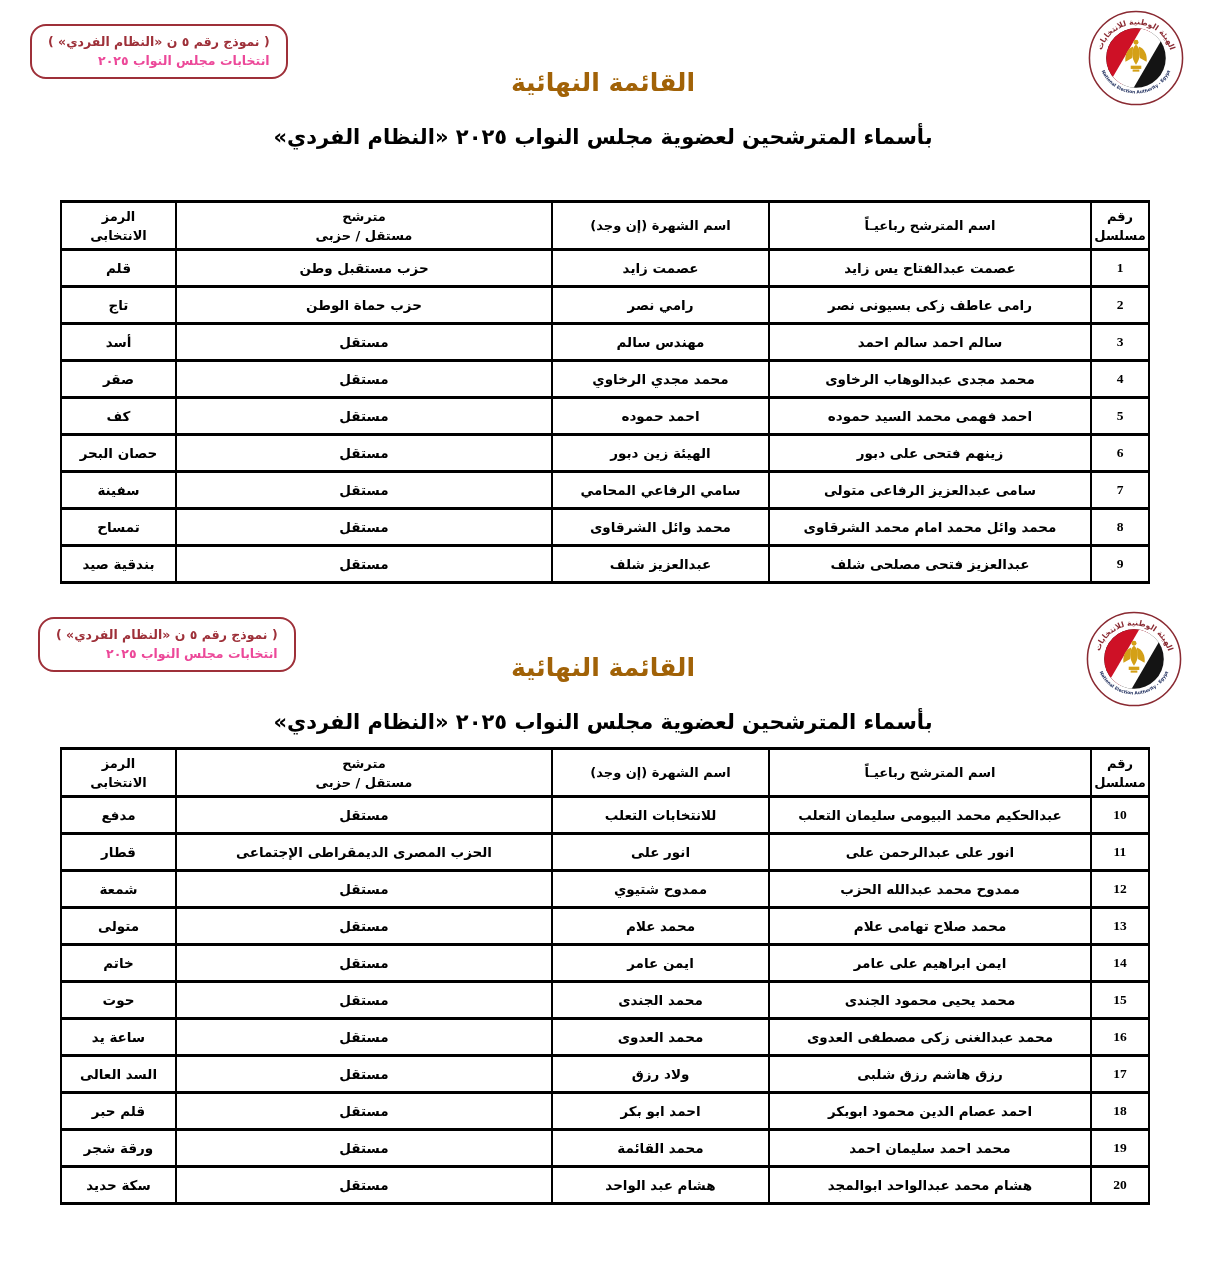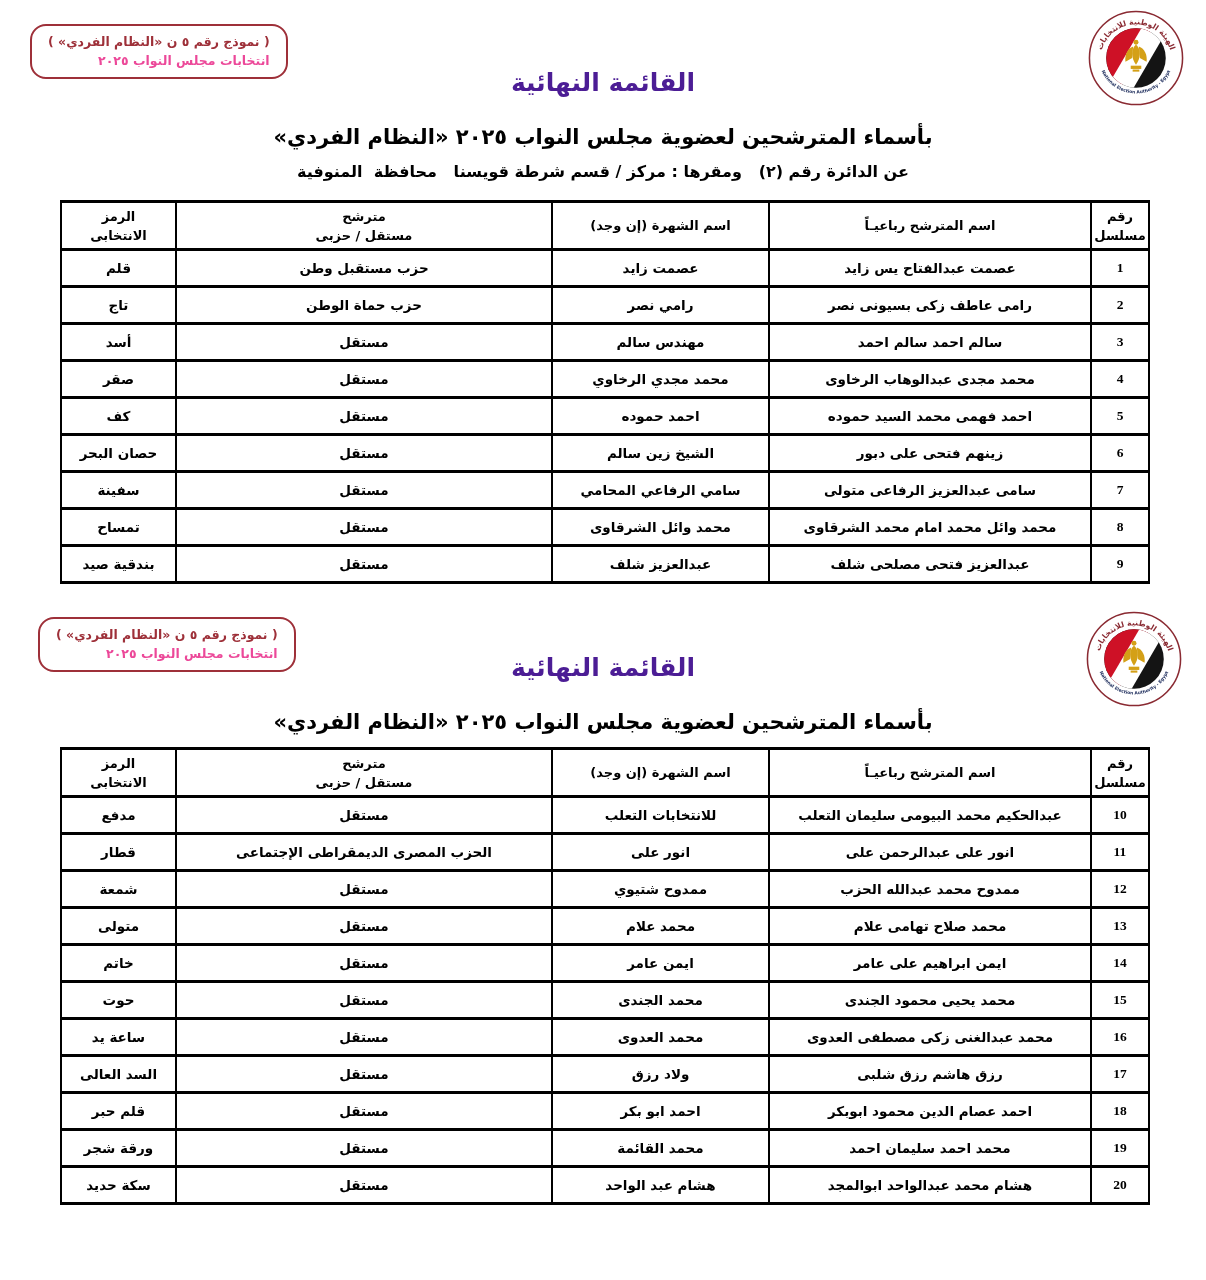--- a/index.html
+++ b/index.html
@@ -31,21 +31,21 @@
   .stamp .l1 { color: #9e3039; font-weight: bold; font-size: 12.5px; line-height: 19px; white-space: nowrap; }
   .stamp .l2 { color: #ec4899; font-weight: bold; font-size: 12.5px; line-height: 19px; white-space: nowrap; }
 
   .nea-logo { position: absolute; right: 22px; top: 10px; width: 96px; height: 96px; }
   .sec-head.second .nea-logo { right: 24px; top: 2px; }
 
   .title-block { position: absolute; left: 0; right: 0; text-align: center; direction: rtl; }
   .sec-head.first  .title-block { top: 68px; }
   .sec-head.second .title-block { top: 44px; }
   .doc-title {
-    color: #4c1d95;
+    color: #a16207;
     font-size: 25px;
     font-weight: bold;
     letter-spacing: 0.5px;
   }
   .doc-subtitle {
     color: #000;
     font-size: 21px;
     font-weight: bold;
     margin-top: 28px;
   }
@@ -142,21 +142,20 @@
         <textPath href="#arcTop1" startOffset="50%" text-anchor="middle">الهيئة الوطنية للانتخابات</textPath>
       </text>
       <text font-size="4.6" font-weight="bold" fill="#1a2a5a">
         <textPath href="#arcBot1" startOffset="50%" text-anchor="middle">National Election Authority - Egypt</textPath>
       </text>
     </svg>
 
     <div class="title-block">
       <div class="doc-title">القائمة النهائية</div>
       <div class="doc-subtitle">بأسماء المترشحين لعضوية مجلس النواب ٢٠٢٥ «النظام الفردي»</div>
-      <div class="district-line">عن الدائرة رقم (٢)   ومقرها : مركز / قسم شرطة قويسنا   محافظة  المنوفية</div>
     </div>
   </div>
 
   <table class="cand">
     <colgroup>
       <col class="c-serial">
         <col class="c-name">
         <col class="c-alias">
         <col class="c-affil">
         <col class="c-symbol">
@@ -211,21 +210,21 @@
           <td class="cell-serial">5</td>
           <td class="cell-name">احمد فهمى محمد السيد حموده</td>
           <td class="cell-alias">احمد حموده</td>
           <td class="cell-affil">مستقل</td>
           <td class="cell-symbol">كف</td>
         </tr>
 
         <tr>
           <td class="cell-serial">6</td>
           <td class="cell-name">زينهم فتحى على دبور</td>
-          <td class="cell-alias">الشيخ زين سالم</td>
+          <td class="cell-alias">الهيئة زين دبور</td>
           <td class="cell-affil">مستقل</td>
           <td class="cell-symbol">حصان البحر</td>
         </tr>
 
         <tr>
           <td class="cell-serial">7</td>
           <td class="cell-name">سامى عبدالعزيز الرفاعى متولى</td>
           <td class="cell-alias">سامي الرفاعي المحامي</td>
           <td class="cell-affil">مستقل</td>
           <td class="cell-symbol">سفينة</td>

